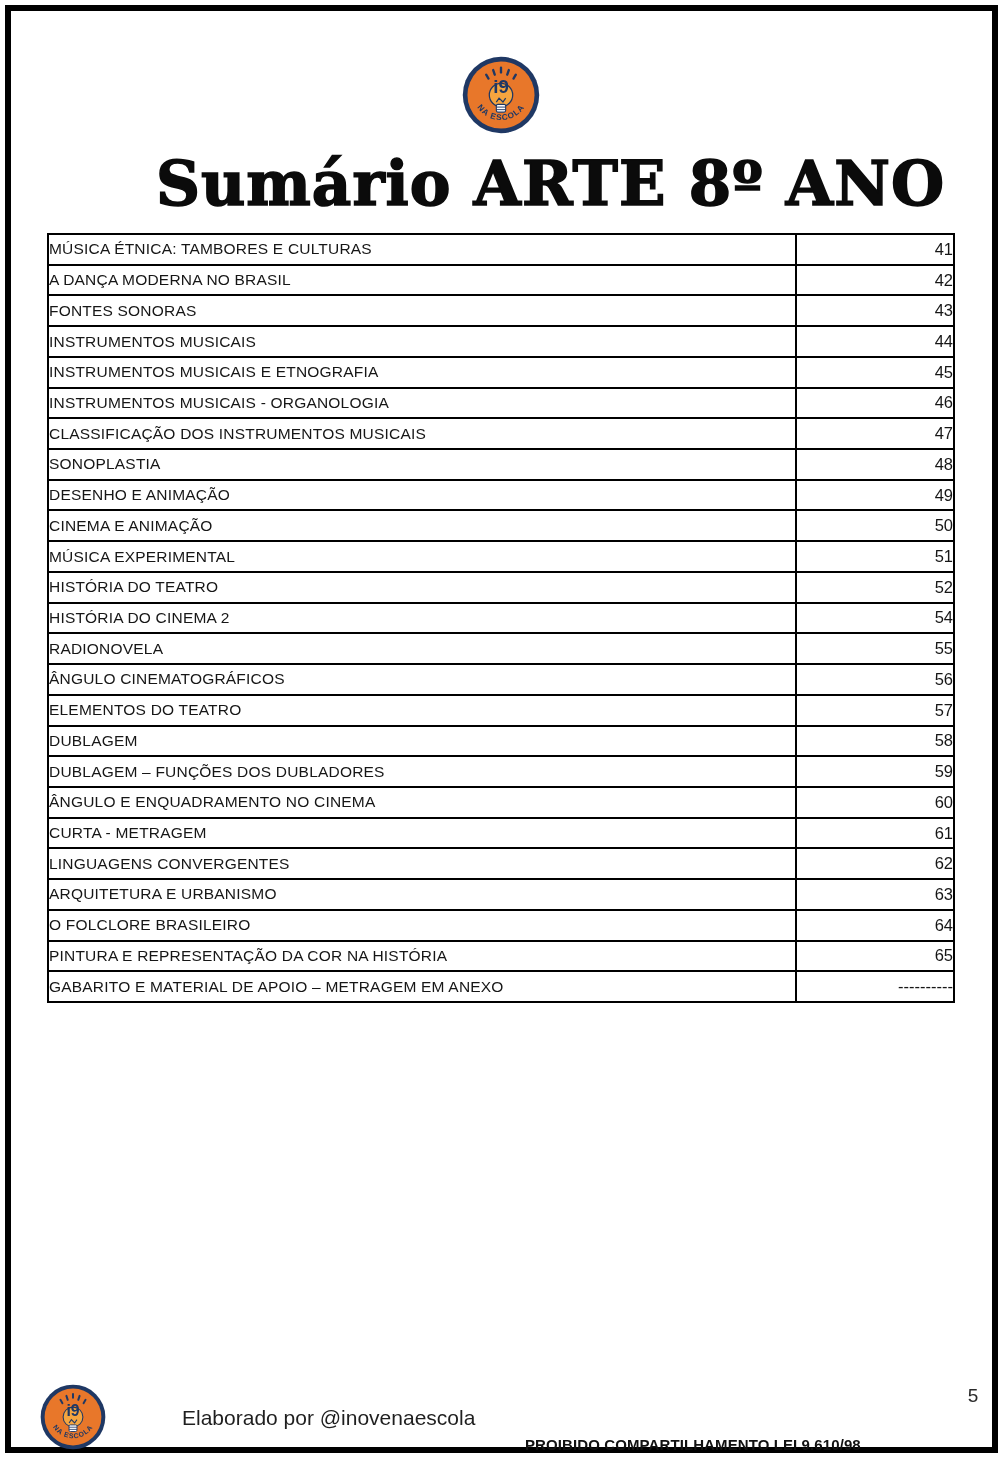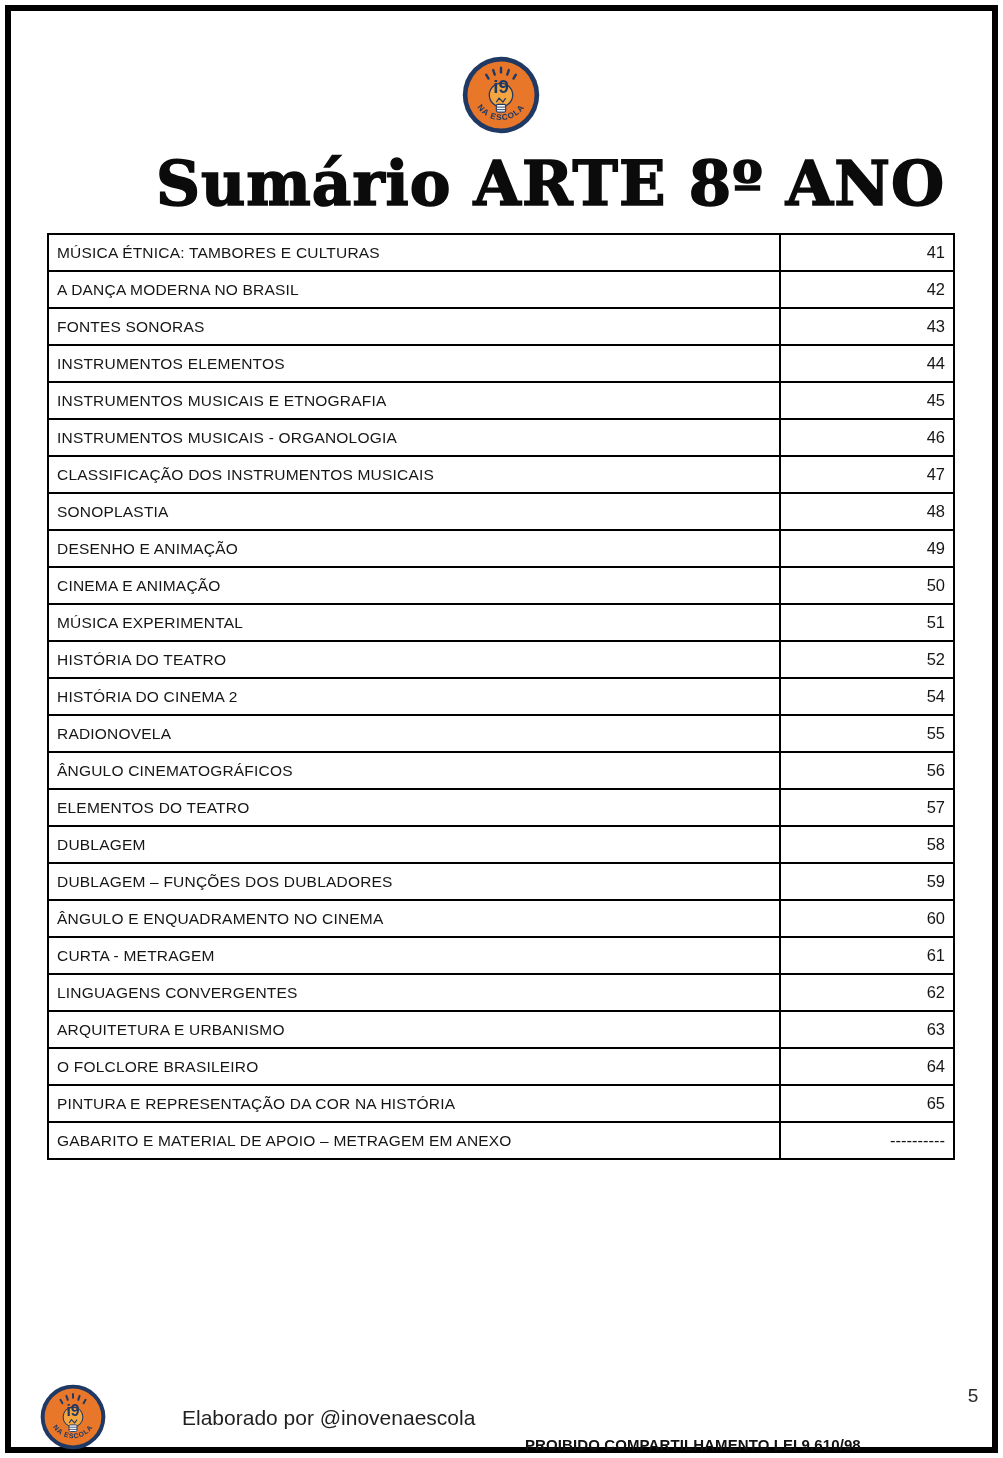--- a/index.html
+++ b/index.html
@@ -58,21 +58,21 @@
     top: 233px;
     width: 908px;
     height: 770px;
     border-collapse: collapse;
     table-layout: fixed;
   }
   table.toc td {
     border: 2px solid #000000;
     color: #161616;
     vertical-align: middle;
-    padding: 8px;
+    padding: 0;
     overflow: hidden;
     white-space: nowrap;
   }
   td.toc-label {
     font-size: 15.5px;
     padding-left: 25px;
     letter-spacing: 0.2px;
   }
   td.toc-page {
     width: 156px;
@@ -161,21 +161,21 @@
       <td class="toc-label">A DANÇA MODERNA NO BRASIL</td>
       <td class="toc-page">42</td>
     </tr>
 
     <tr>
       <td class="toc-label">FONTES SONORAS</td>
       <td class="toc-page">43</td>
     </tr>
 
     <tr>
-      <td class="toc-label">INSTRUMENTOS ELEMENTOS</td>
+      <td class="toc-label">INSTRUMENTOS MUSICAIS</td>
       <td class="toc-page">44</td>
     </tr>
 
     <tr>
       <td class="toc-label">INSTRUMENTOS MUSICAIS E ETNOGRAFIA</td>
       <td class="toc-page">45</td>
     </tr>
 
     <tr>
       <td class="toc-label">INSTRUMENTOS MUSICAIS - ORGANOLOGIA</td>

